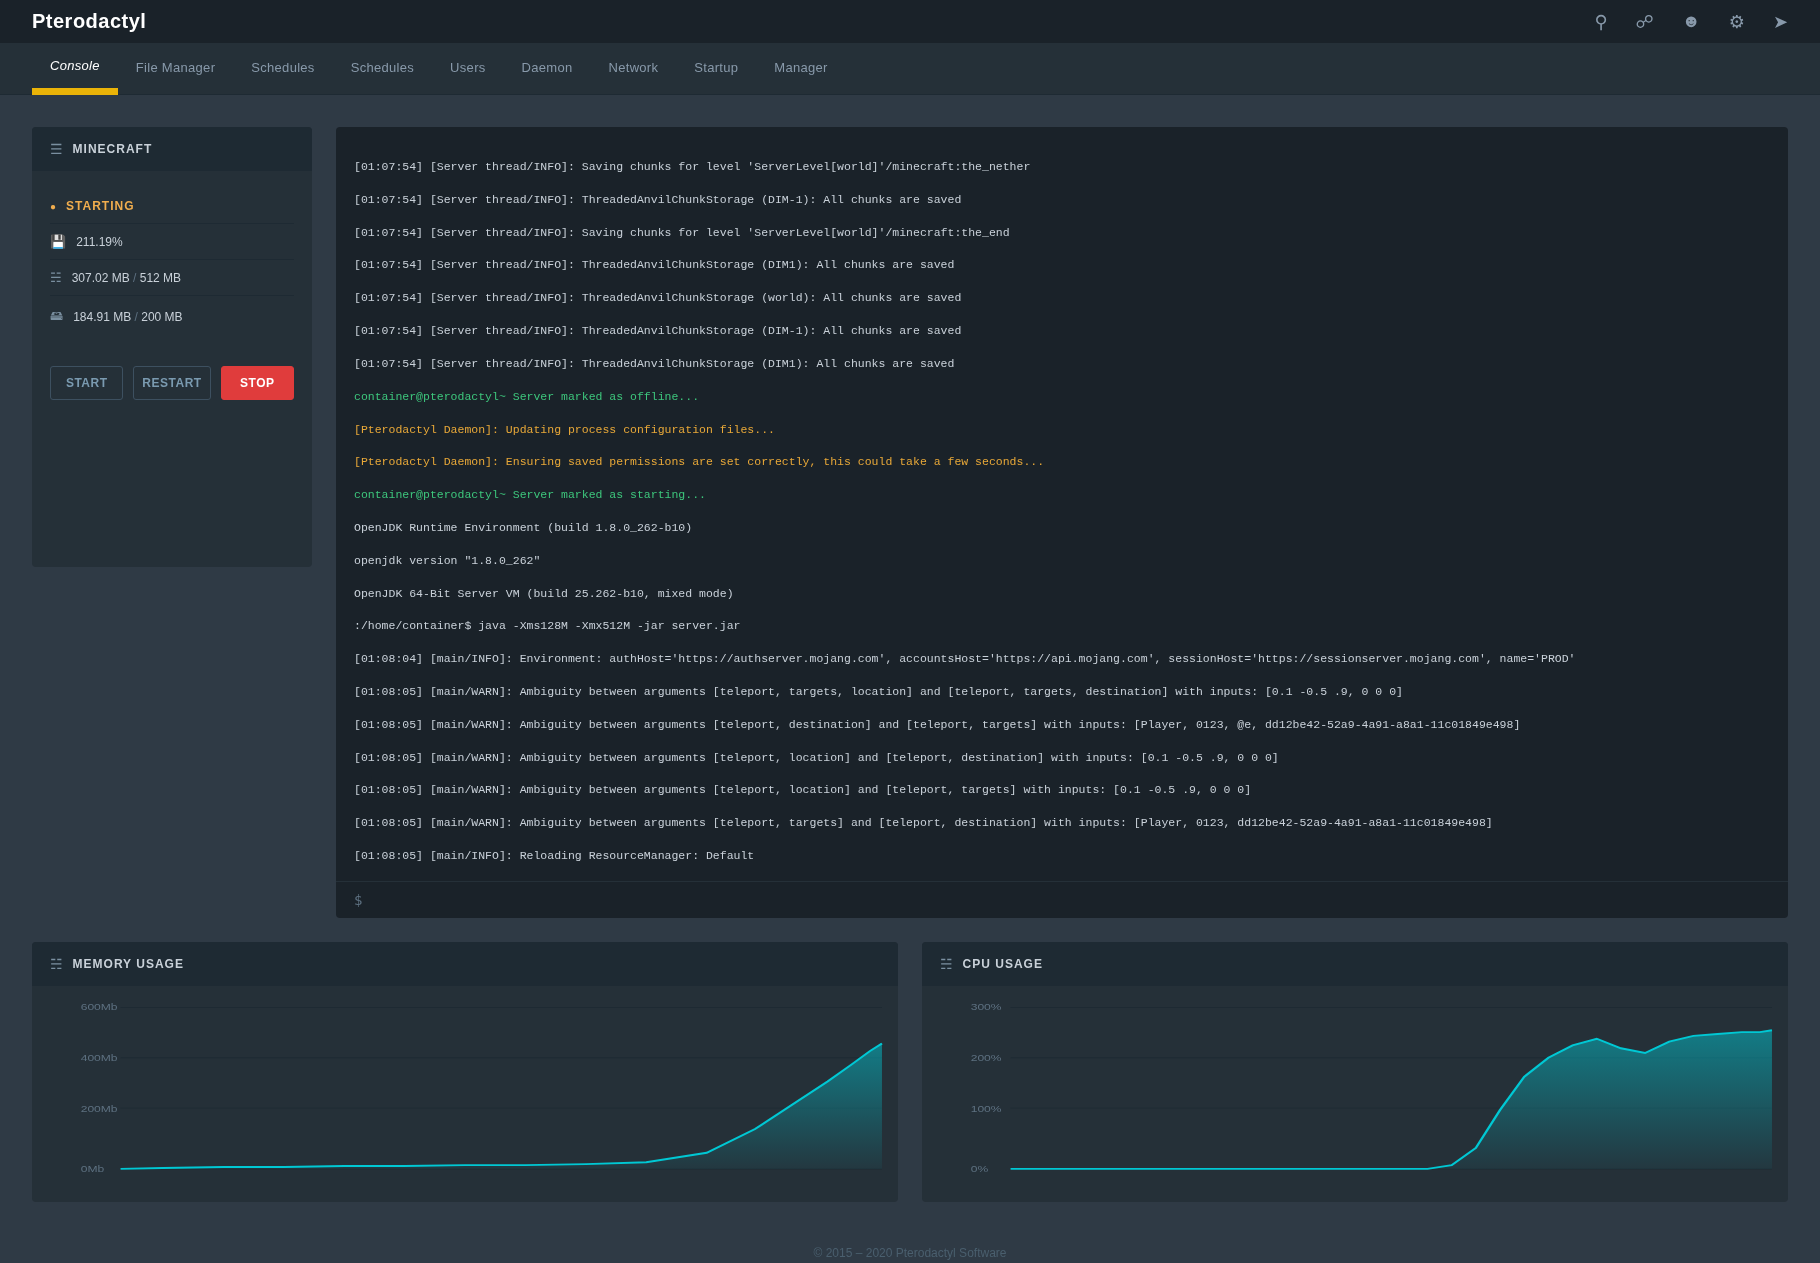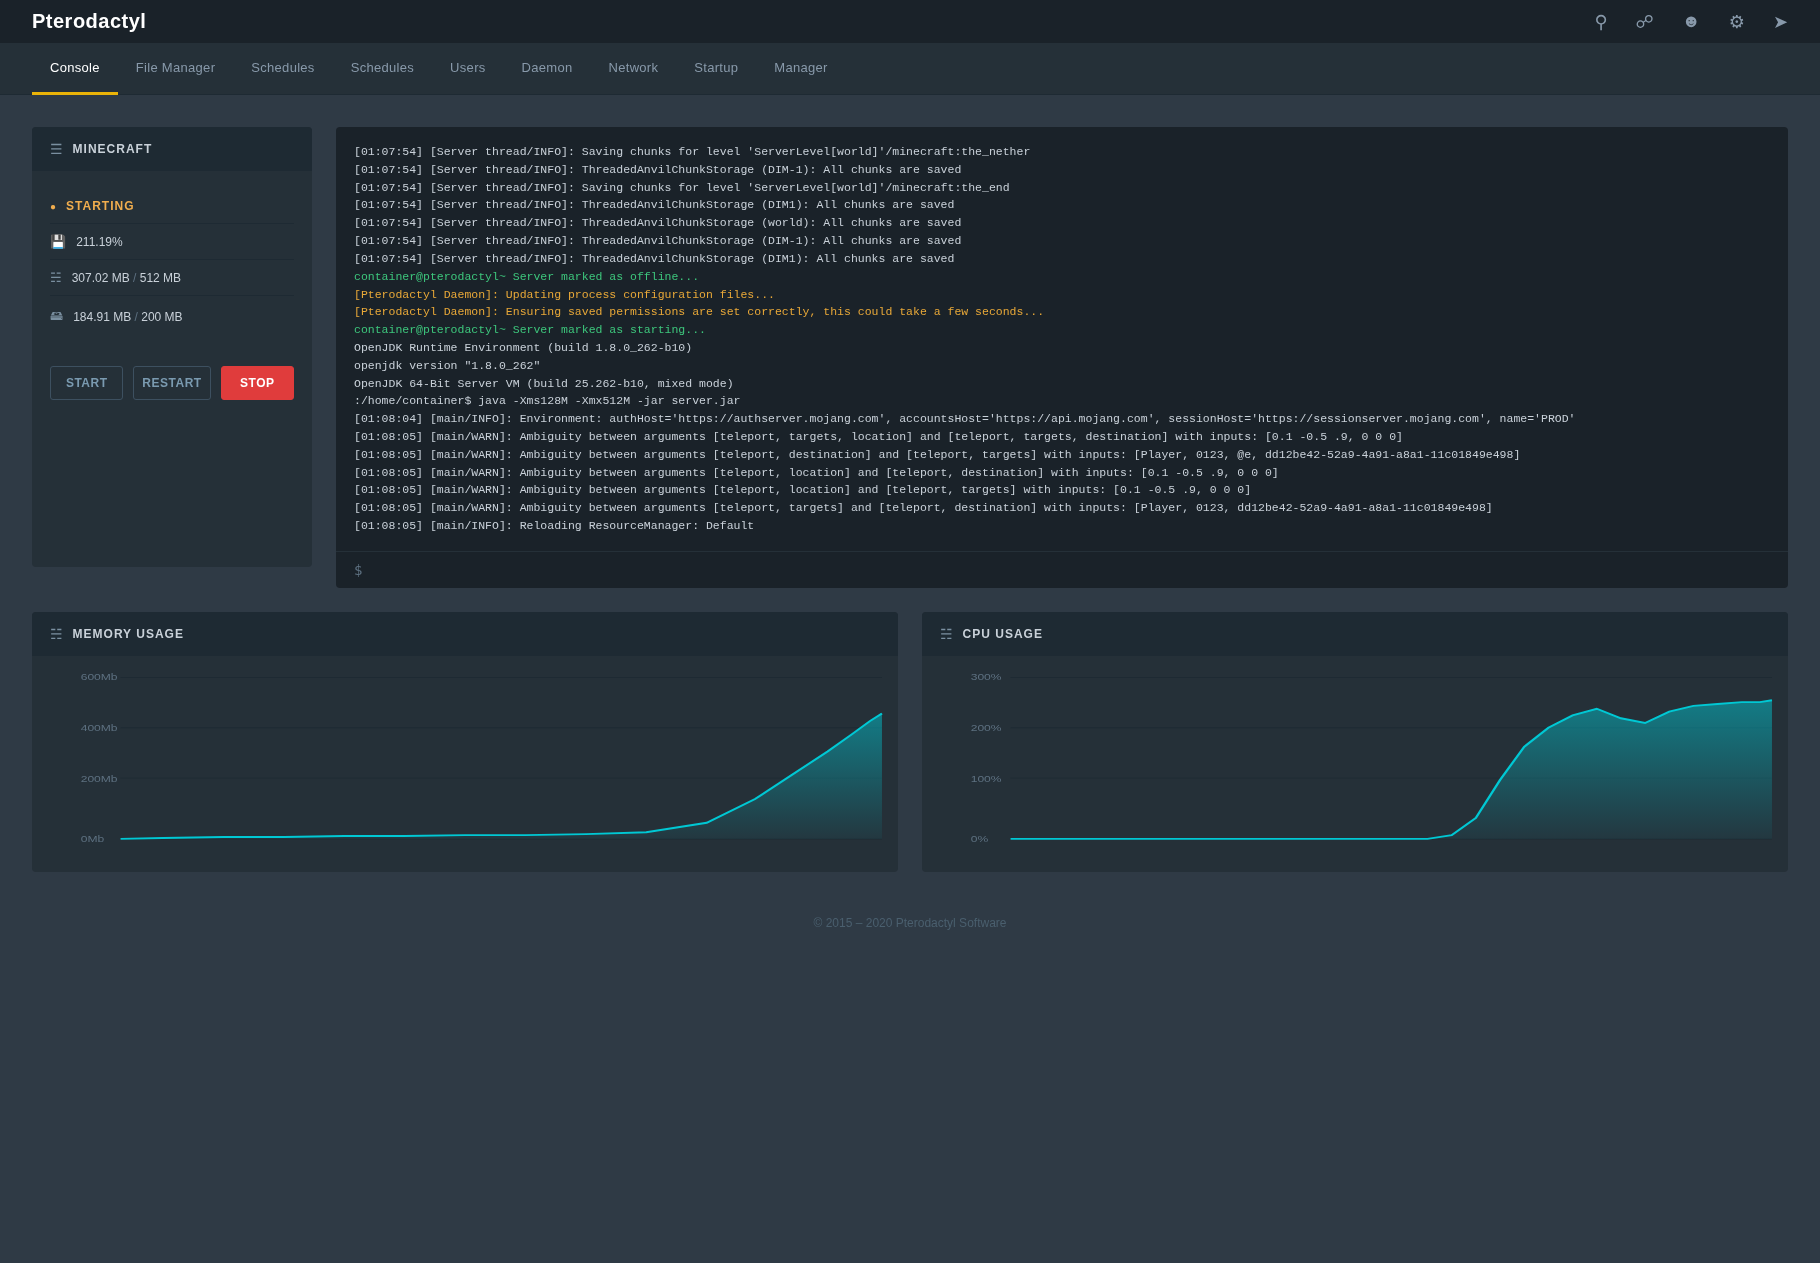--- a/index.html
+++ b/index.html
@@ -53,21 +53,22 @@
       height: 52px;
       display: flex;
       align-items: center;
       cursor: pointer;
       border-bottom: 3px solid transparent;
       margin-bottom: -1px;
       letter-spacing: 0.3px;
     }
     .sub-nav-item.active {
       color: #fff;
-      border-bottom: 3px solid #eab308;
+      border-bottom: 7px solid #eab308;
+      font-style: italic;
     }
 
     
     .main-content {
       padding: 32px 32px 20px 32px;
       display: flex;
       flex-direction: column;
       gap: 24px;
     }
 
@@ -178,21 +179,21 @@
     }
     .console-output {
       flex: 1;
       padding: 16px 18px;
       font-family: 'Consolas', 'Courier New', monospace;
       font-size: 11.5px;
       line-height: 1.55;
       overflow-y: auto;
       min-height: 400px;
     }
-    .console-line { color: #c9d1d9; white-space: pre-wrap; word-break: break-all; }
+    .console-line { color: #c9d1d9; white-space: pre-wrap; word-break: break-all; margin-top: 15px; }
     .console-line.green { color: #3dc67c; }
     .console-line.yellow { color: #e8a838; }
     .console-input-row {
       border-top: 1px solid #253038;
       padding: 10px 18px;
       display: flex;
       align-items: center;
       gap: 8px;
     }
     .console-prompt {

